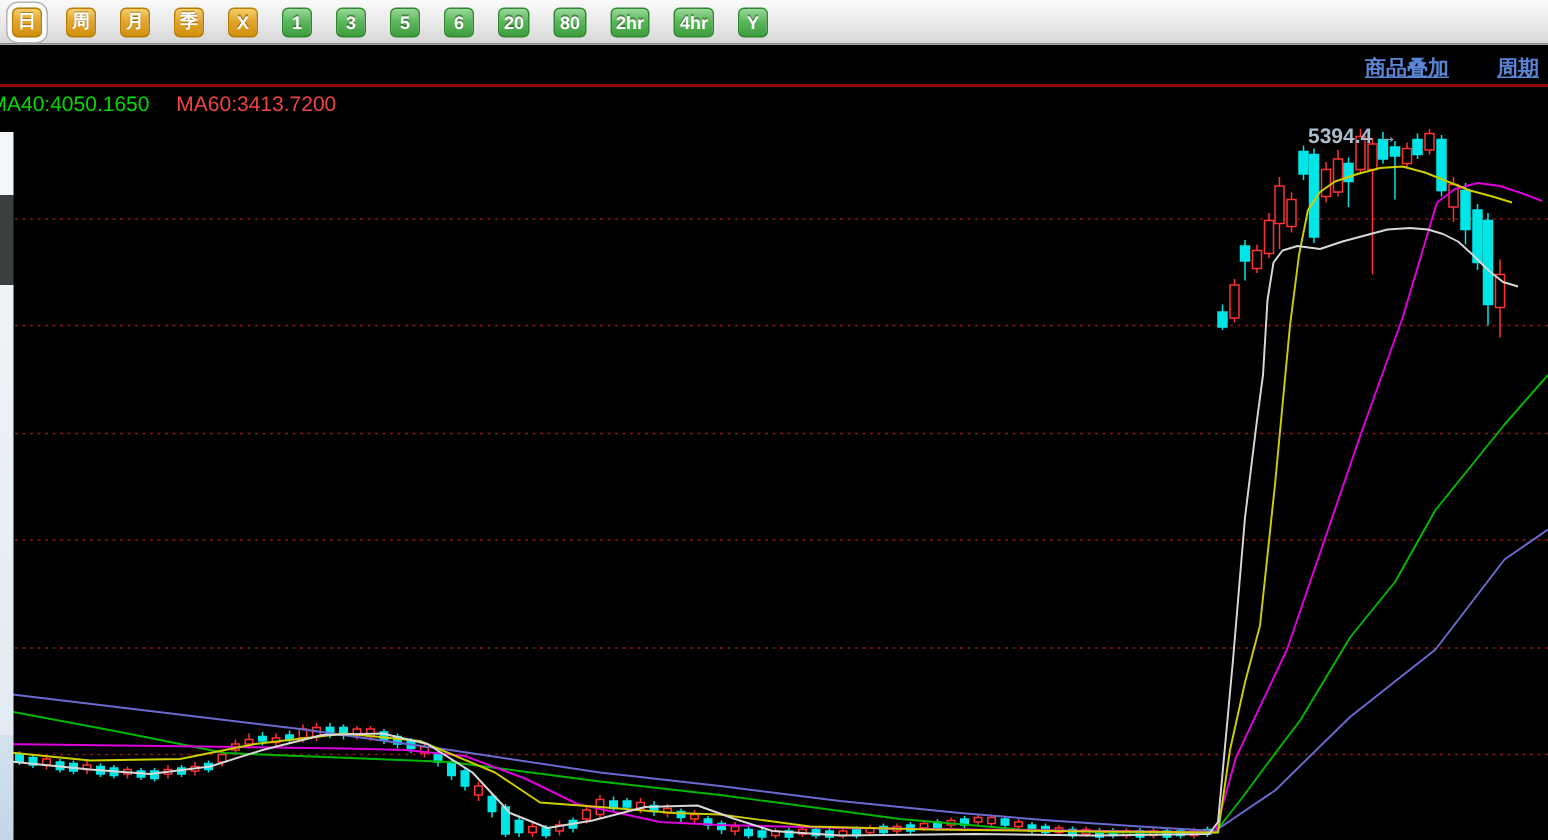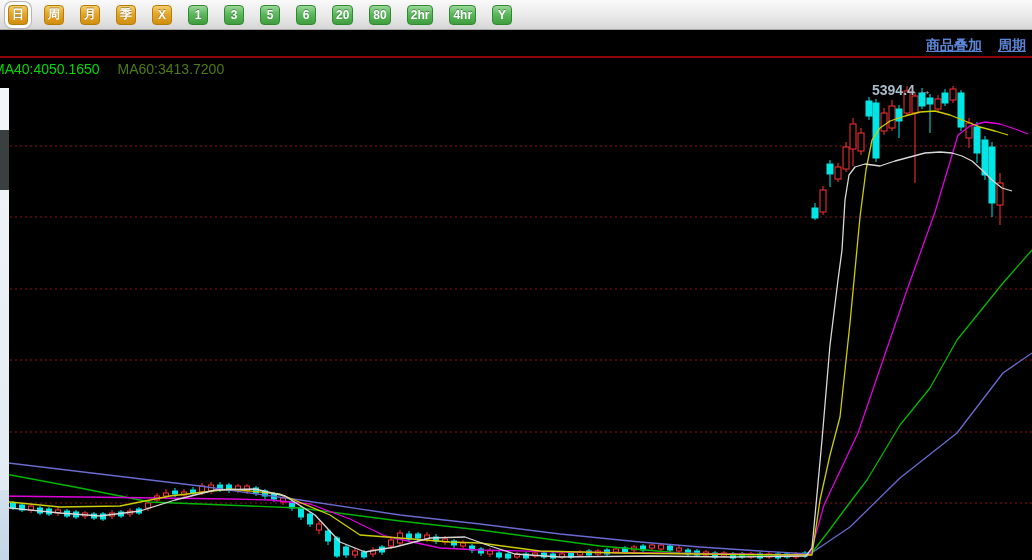--- a/index.html
+++ b/index.html
@@ -13,25 +13,25 @@
   .pbtn{display:inline-flex;align-items:center;justify-content:center;
     min-width:20px;height:20px;padding:0 3px;margin-left:16px;box-sizing:border-box;
     border-radius:4px;font-size:12px;font-weight:bold;color:#fff;cursor:pointer;
     text-shadow:0 -1px 0 rgba(0,0,0,.35);border:1px solid transparent;}
   .pbtn.orange{background:linear-gradient(#f4cf6a,#e3a52b 45%,#d18f10);border-color:#b67d06;}
   .pbtn.green{background:linear-gradient(#9ad89a,#5cb85c 45%,#3f9d3f);border-color:#2f8a2f;}
   .pbtn.selected{box-shadow:0 0 0 3px #fcfcfc,0 0 0 4px #b5b5b5;margin-left:8px;}
 
   
   .chart-area{position:absolute;left:0;top:30px;width:1032px;height:530px;background:#000;}
-  .links-row{position:absolute;top:7px;right:6px;display:flex;gap:16px;}
+  .links-row{position:absolute;top:7px;right:6px;display:flex;gap:32px;}
   .links-row a{color:#5b86d8;font-size:14px;font-weight:bold;text-decoration:underline;cursor:pointer;}
   .ma-row{position:absolute;top:31px;left:-7px;font-size:14px;white-space:nowrap;}
   .ma40{color:#00d800;margin-right:14px;}
-  .ma60{color:#4d7c0f;}
+  .ma60{color:#ef4444;}
   .peak-note{position:absolute;top:52px;left:872px;display:flex;align-items:center;gap:3px;
     font-size:14px;font-weight:bold;color:#a9bdcd;justify-content:center;}
   .peak-note .arrow{color:#8ba2b6;font-weight:normal;}
   svg.plot{position:absolute;left:0;top:0;}
 
   
   .edge-strip{position:absolute;left:0;top:88px;width:9px;height:472px;z-index:5;}
   .edge-strip .s1{height:42px;background:#f3f6f8;}
   .edge-strip .s2{height:60px;background:#39403f;}
   .edge-strip .s3{height:300px;background:linear-gradient(#eef3f7,#e2ebf3);}

